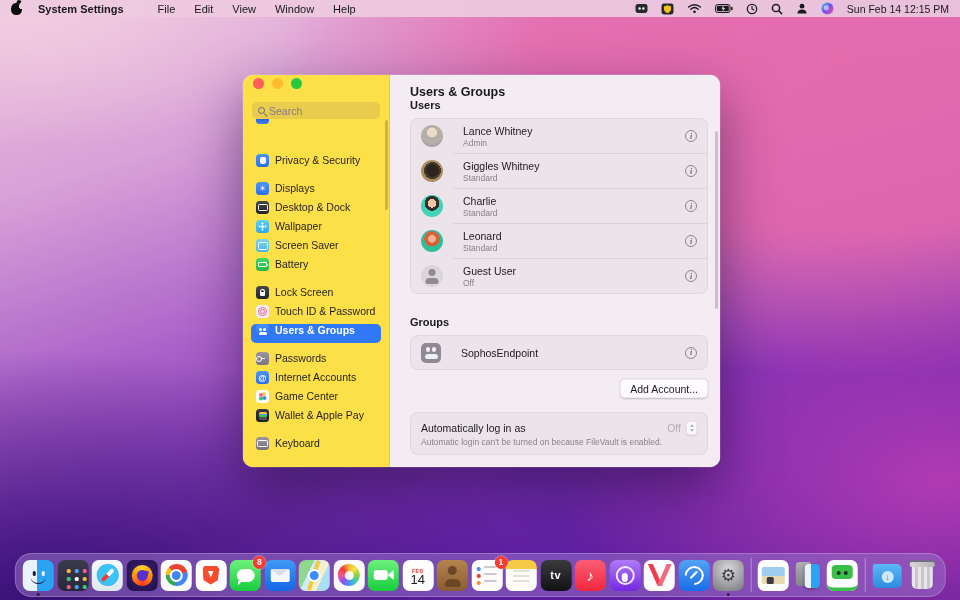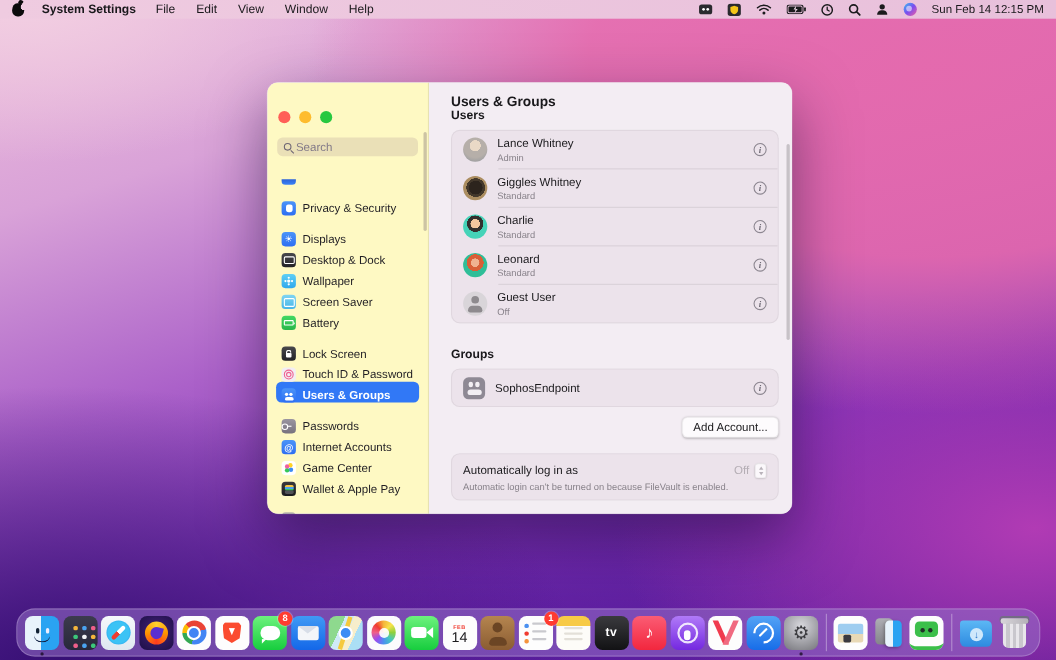--- a/index.html
+++ b/index.html
@@ -19,47 +19,47 @@
 
   
   .menubar { position:absolute; top:0; left:0; right:0; height:17px;
     background:linear-gradient(90deg,#efcbe0,#e8c0db);
     display:flex; align-items:center; padding:0 11px; font-size:11px; color:#19181b; z-index:50; }
   .apple-logo { width:11px; height:12px; margin-right:16px; position:relative;
     background:radial-gradient(circle at 96% 28%, rgba(0,0,0,0) 2.6px, #0b0b0c 3px);
     border-radius:42% 42% 46% 46% / 50% 50% 44% 44%; }
   .apple-logo::before { content:""; position:absolute; top:-3px; left:55%; width:4px; height:3.5px;
     background:#0b0b0c; border-radius:70% 30% 70% 30%; transform:rotate(28deg); }
-  .mb-app { font-weight:700; margin-right:18px; }
+  .mb-app { font-weight:700; margin-right:34px; }
   .mb-menus { display:flex; gap:19px; }
   .mb-right { margin-left:auto; display:flex; align-items:center; gap:13px; }
   .mb-right .mi { display:inline-flex; align-items:center; }
   .mb-time { font-size:10.5px; white-space:nowrap; }
 
   
   .window { position:absolute; left:243px; top:75px; width:477px; height:392px;
     border-radius:10px; overflow:hidden; display:flex;
     box-shadow:0 22px 55px rgba(20,5,45,.5), 0 0 0 .5px rgba(255,255,255,.35);
     background:#f3edf3; }
 
   
-  .sidebar { width:147px; background:#fef9c3; flex:none; position:relative;
-    border-right:1px solid rgba(0,0,0,.09); padding-top:23px; }
+  .sidebar { width:147px; background:#fde047; flex:none; position:relative;
+    border-right:1px solid rgba(0,0,0,.09); padding-top:0; }
   .lights { display:flex; gap:8px; padding:3px 0 0 10px; }
   .light { width:11px; height:11px; border-radius:50%; }
   .light.red{ background:#ff5f57; } .light.yellow{ background:#febc2e; } .light.green{ background:#28c840; }
   .searchbox { margin:13px 9px 0; height:17px; border-radius:5px; background:rgba(110,80,115,.14);
     display:flex; align-items:center; padding:0 6px; gap:4px; }
   .search-glass { width:7px; height:7px; border:1.3px solid #6e6675; border-radius:50%; position:relative; flex:none; }
   .search-glass::after { content:""; position:absolute; width:1.3px; height:3.5px; background:#6e6675;
     left:5.6px; top:5px; transform:rotate(-45deg); }
   .search-ph { font-size:10.5px; color:#837a88; }
   .sb-list { padding:7px 8px 0; }
   .sb-group { margin-bottom:9px; }
-  .sb-item { display:flex; align-items:flex-end; gap:6px; height:19px; padding:0 5px; border-radius:5px; }
+  .sb-item { display:flex; align-items:flex-start; gap:6px; height:19px; padding:0 5px; border-radius:5px; }
   .sb-item.selected { background:#3178f6; }
   .sb-item.selected .sb-label { color:#fff; font-weight:600; }
   .sb-label { font-size:10.5px; color:#211f24; white-space:nowrap; }
   .si { width:13px; height:13px; border-radius:3.5px; flex:none; position:relative;
     display:flex; align-items:center; justify-content:center; color:#fff; font-size:8px; }
 
   
   .si-sliver { height:5px; border-radius:0 0 3.5px 3.5px; background:linear-gradient(#2c63d8,#3b82f7); margin-top:-7px; }
   .si-privacy { background:linear-gradient(#4b94f8,#2d6ef2); }
   .si-privacy::before { content:""; width:6px; height:7px; background:#fff; border-radius:2px 2px 2.5px 2.5px; }
@@ -101,21 +101,21 @@
   .si-keyboard, .si-trackpad, .si-printers { background:linear-gradient(#9a95a0,#77727e); }
   .si-keyboard::before { content:""; width:8.5px; height:5.5px; border:1.1px solid #fff; border-radius:1.5px; }
   .sb-scrollbar { position:absolute; right:1px; top:45px; width:3px; height:90px; border-radius:2px; background:rgba(60,40,70,.25); }
 
   
   .content { flex:1; position:relative; padding:0 12px 0 20px; background:#f3edf3; }
   .pane-title { font-size:12.5px; font-weight:700; color:#19181b; margin-top:10px; }
   .sec-hdr { font-size:11px; font-weight:700; color:#19181b; }
   .users-hdr { }
   .card { background:#ece3eb; border:1px solid rgba(0,0,0,.05); border-radius:8px; margin-top:7px; overflow:hidden; }
-  .row { display:flex; align-items:center; padding:0 10px; gap:9px; position:relative; }
+  .row { display:flex; align-items:center; padding:0 10px; gap:20px; position:relative; }
   .user-row { height:34px; }
   .rowsep { height:1px; background:rgba(0,0,0,.08); margin-left:42px; }
   .av { width:22px; height:22px; border-radius:50%; flex:none; position:relative; overflow:hidden; }
   .av-lance { background:radial-gradient(circle at 50% 34%, #ead9c6 0 27%, #b6afa9 28% 58%, #8d939b 100%); }
   .av-giggles { background:radial-gradient(circle at 52% 48%, #2c241d 0 38%, #43382b 39% 52%, #ab8d60 53%); }
   .av-charlie { background:radial-gradient(circle at 50% 38%, #f2c69e 0 24%, #33302e 25% 42%, #45d3b8 43%); }
   .av-leonard { background:radial-gradient(circle at 50% 40%, #efb290 0 22%, #d85f37 23% 44%, #2fbe98 45%); }
   .av-guest { background:#d9d5d9; }
   .av-guest::before { content:""; position:absolute; top:4px; left:50%; transform:translateX(-50%);
     width:7px; height:7px; border-radius:50%; background:#8e8a8e; }

